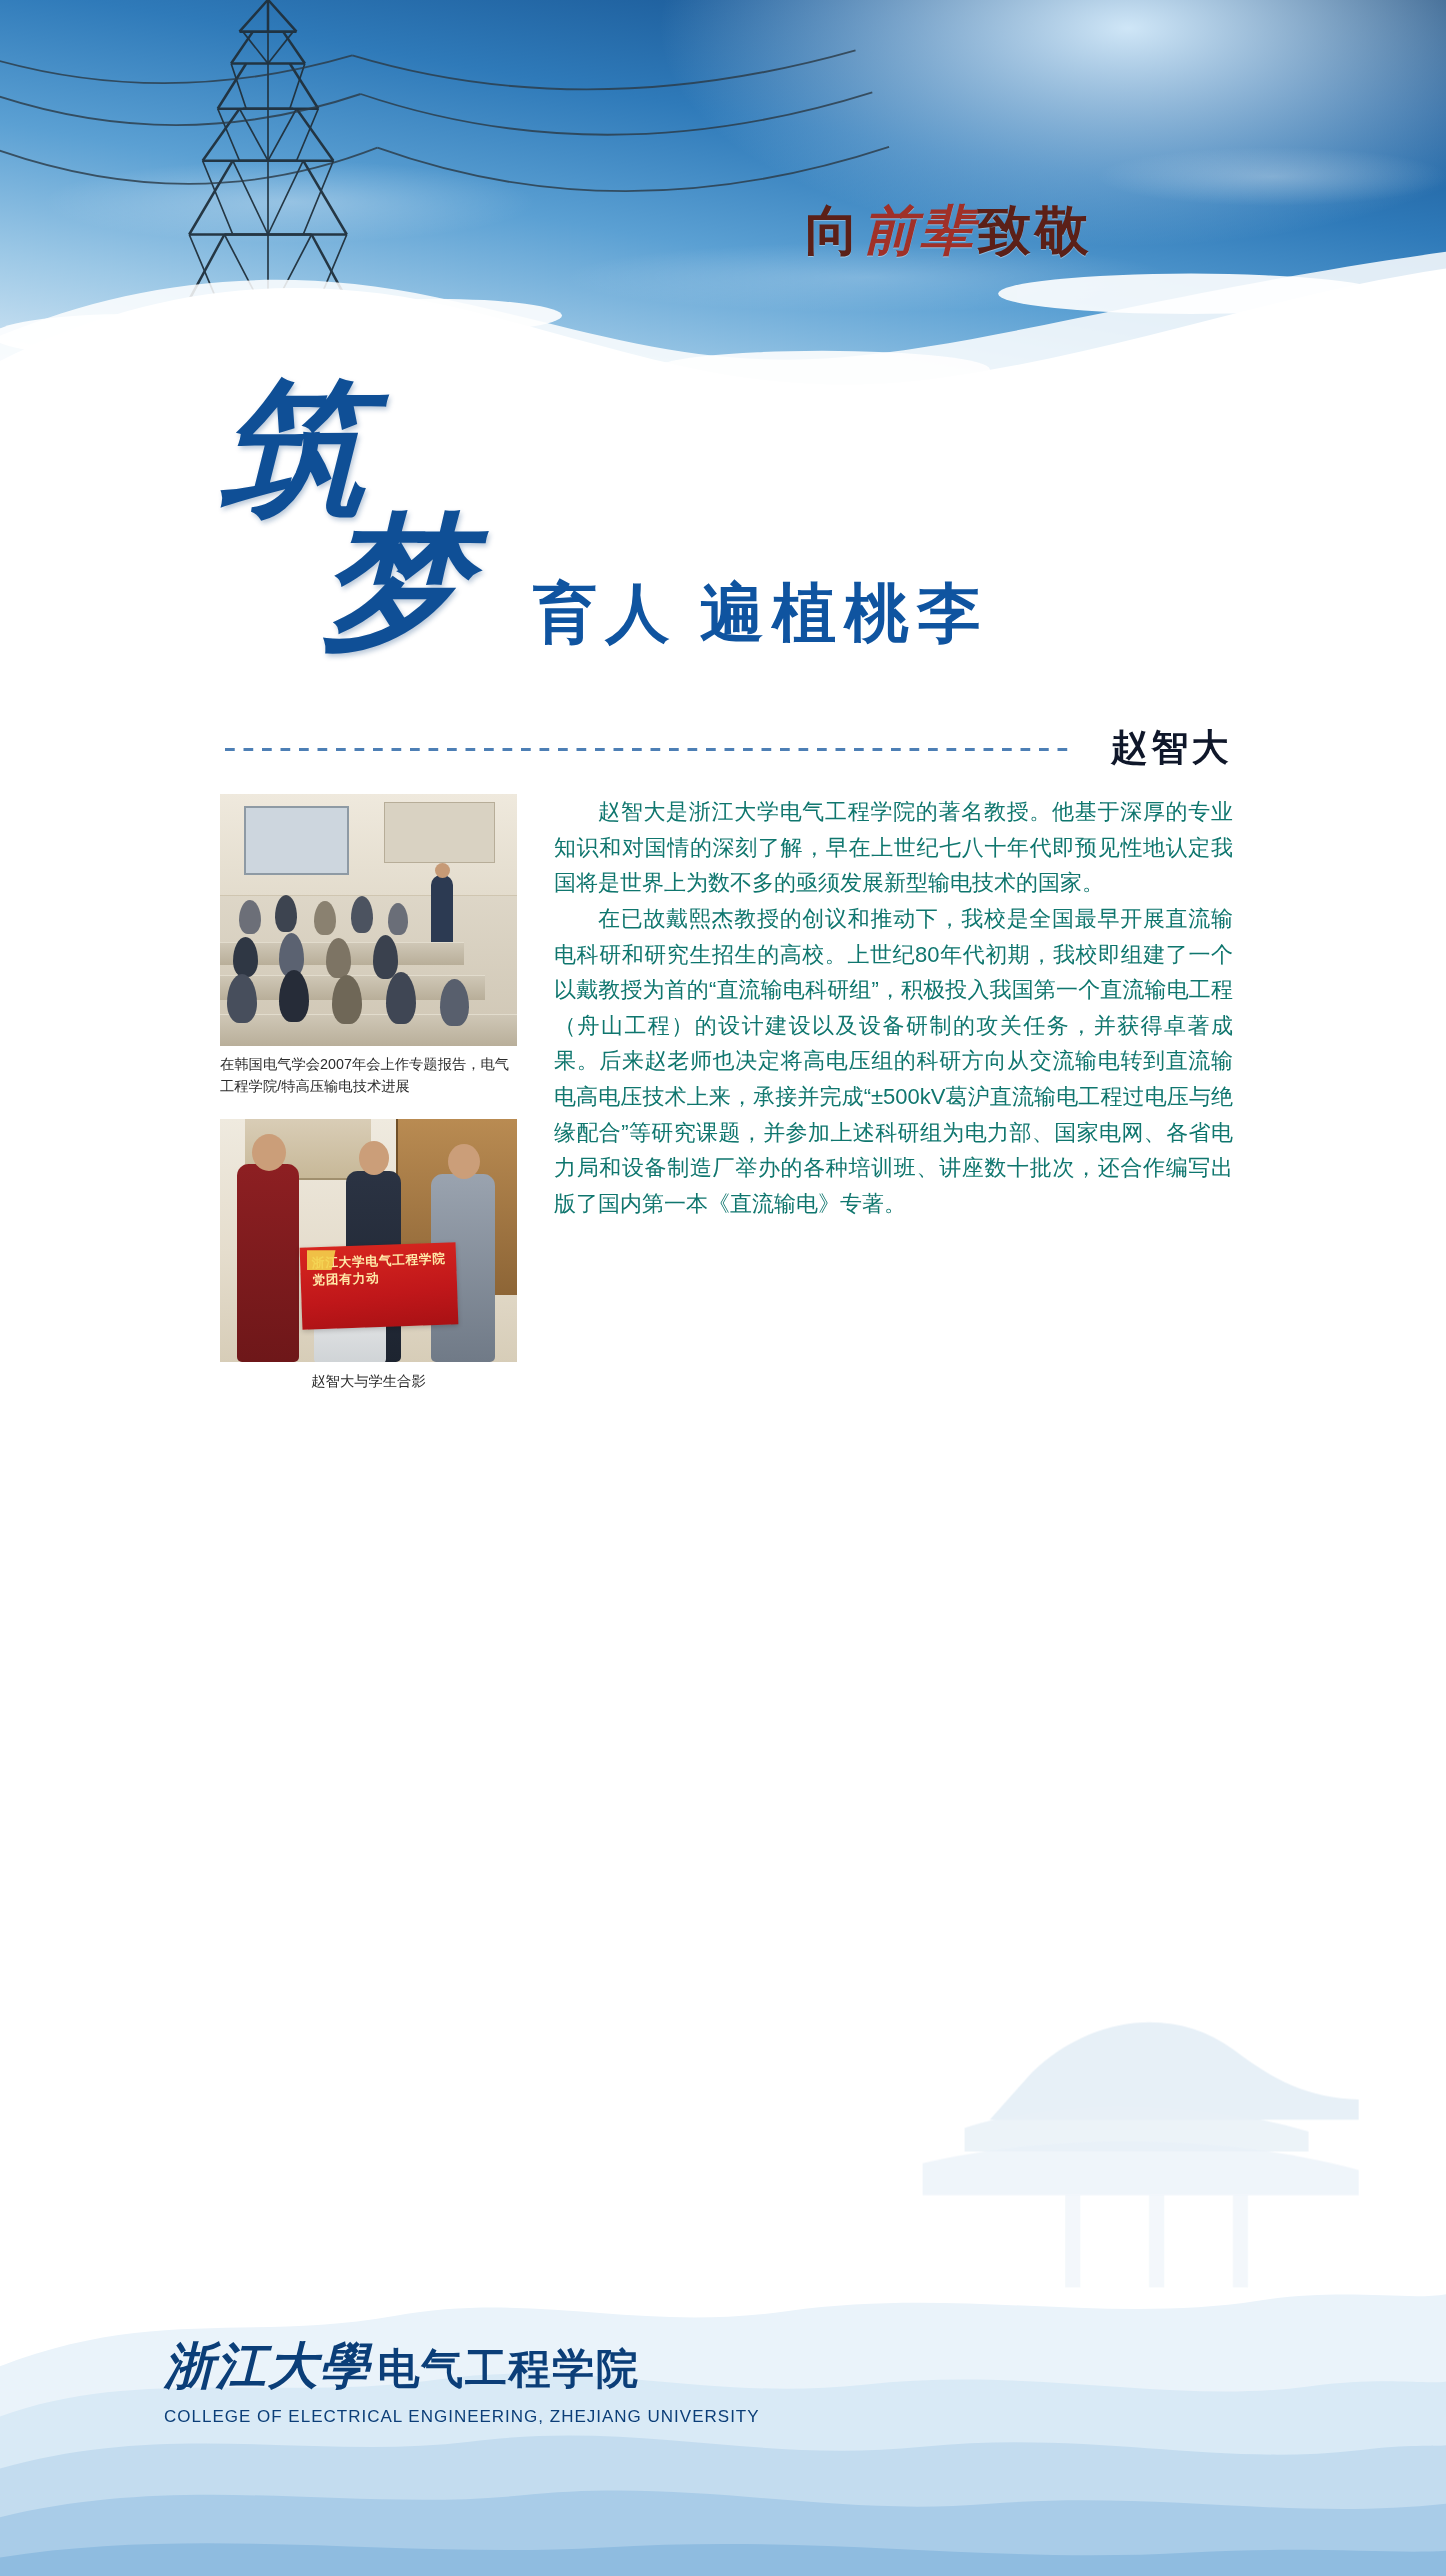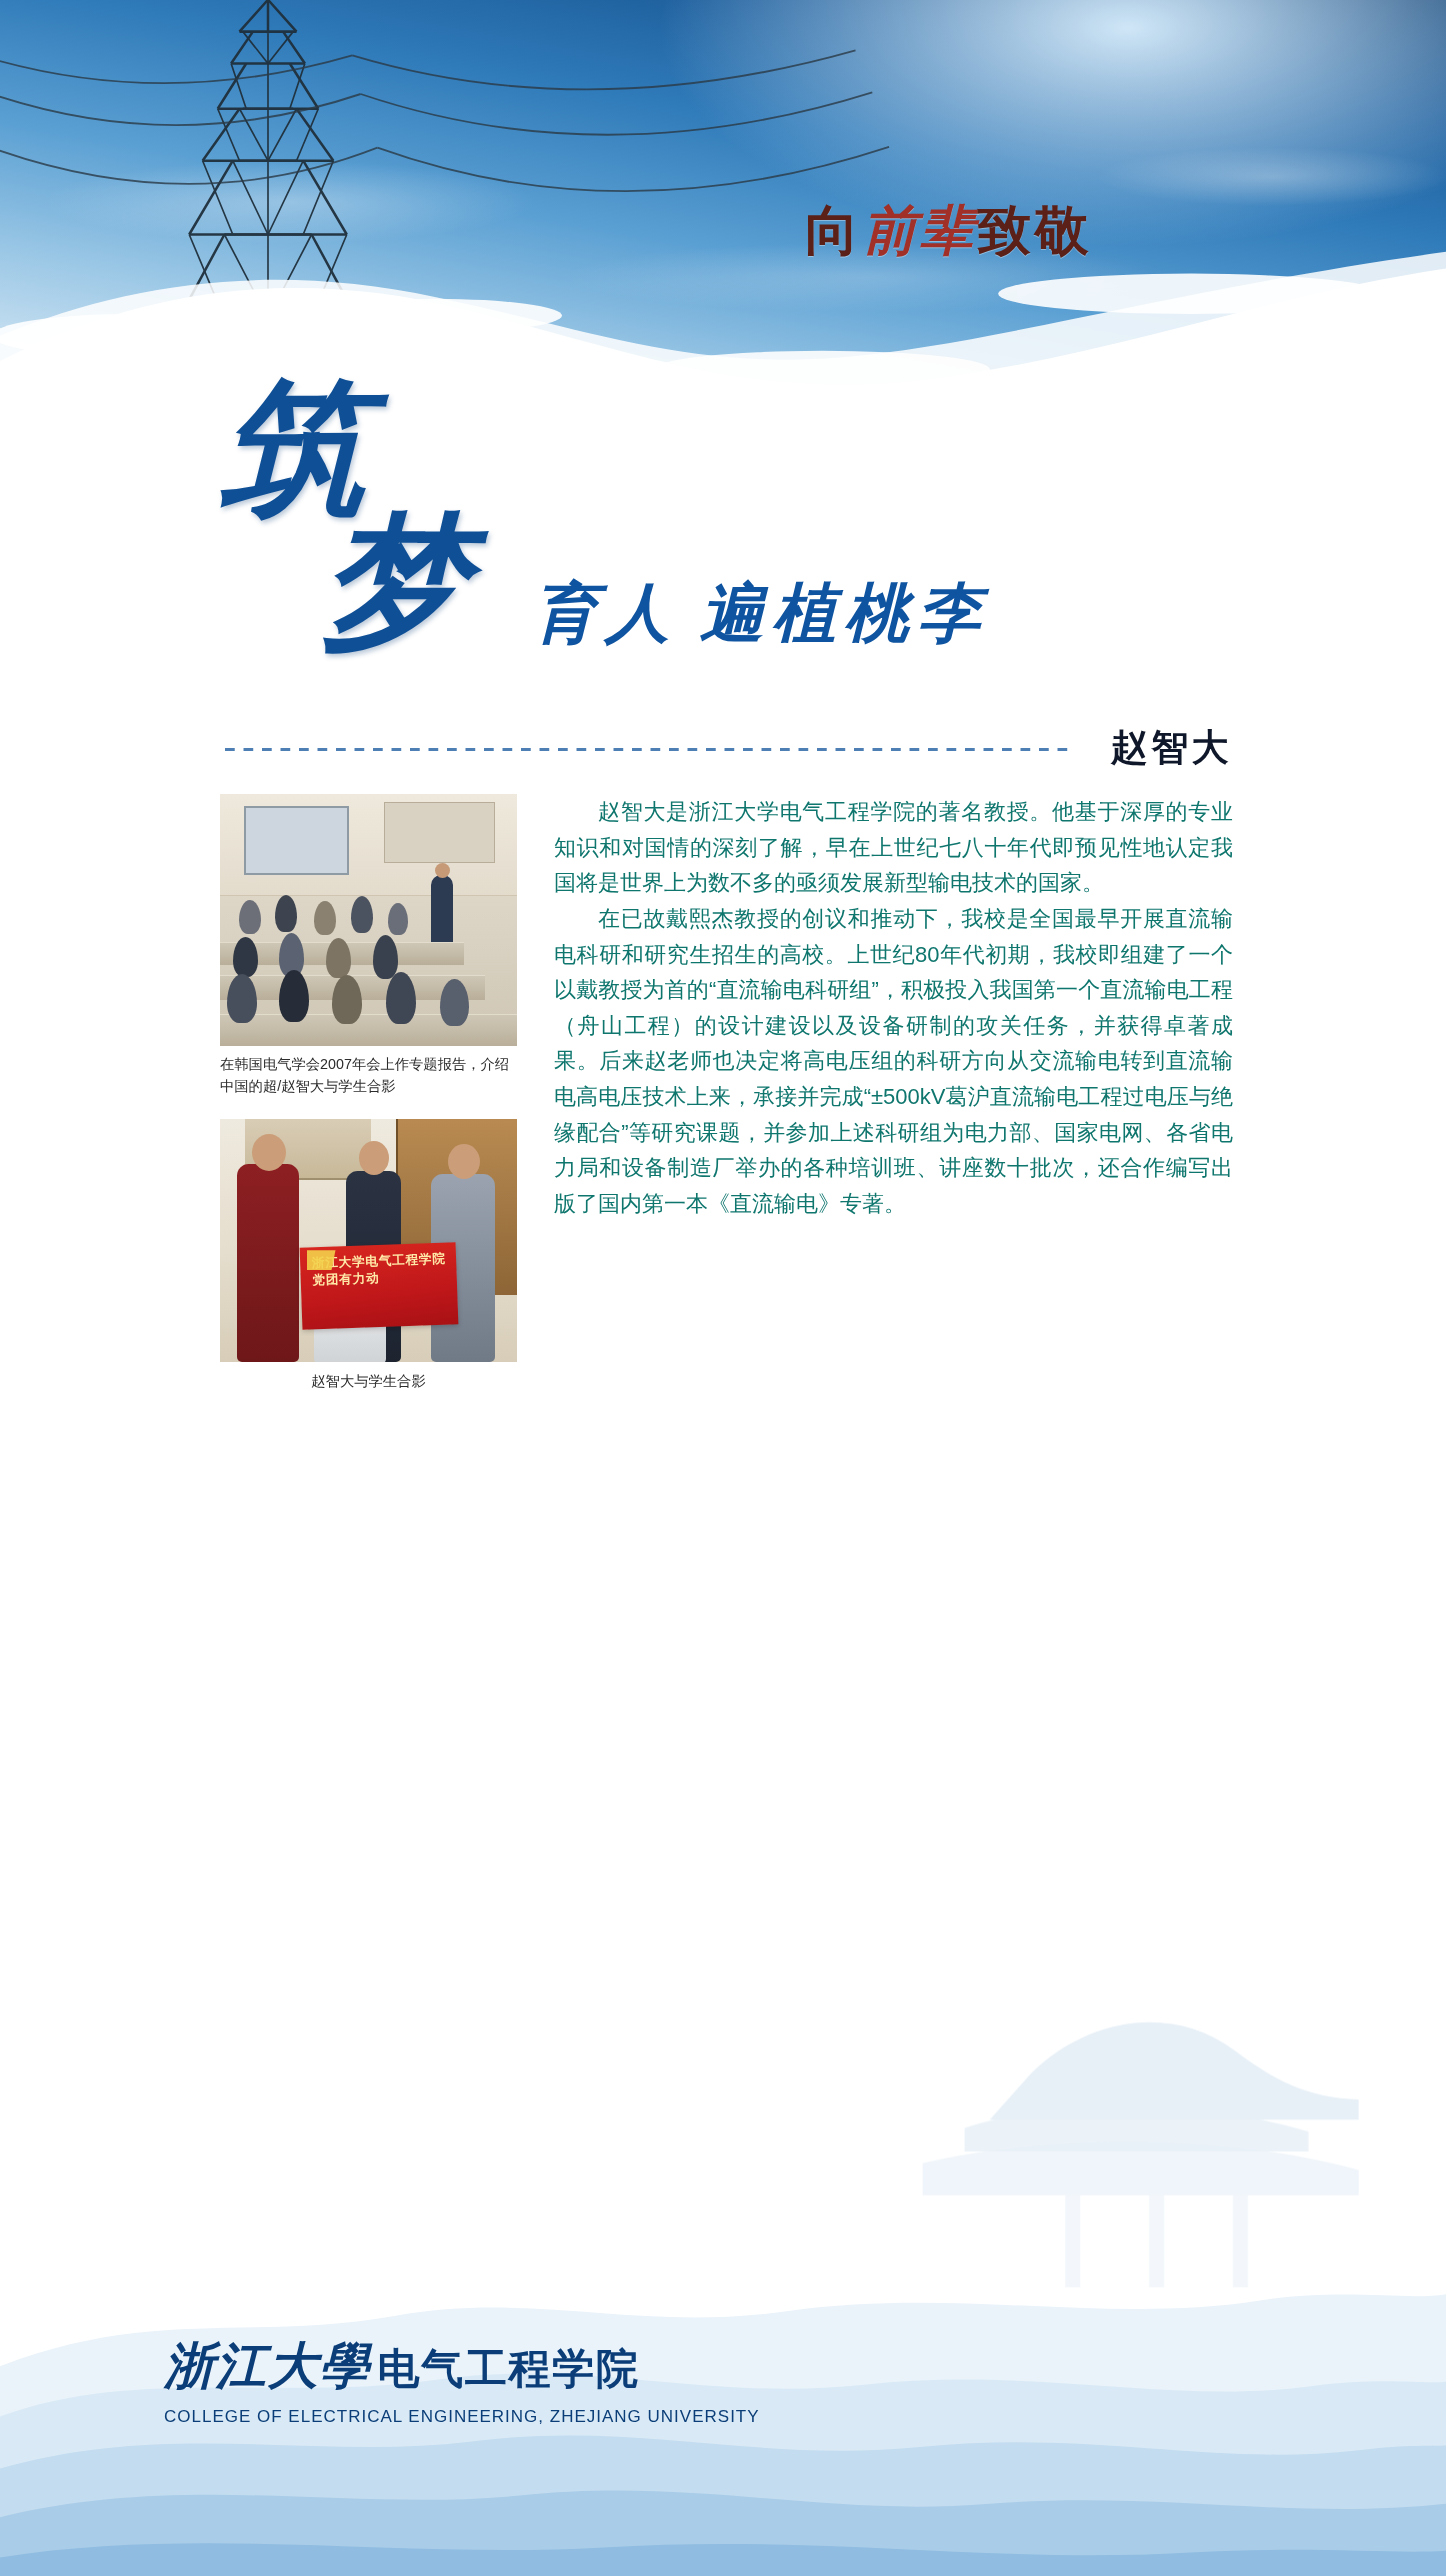--- a/index.html
+++ b/index.html
@@ -106,21 +106,20 @@
   }
   .sub-title {
     position: absolute;
     left: 533px; top: 570px;
     font-size: 64px;
     font-weight: bold;
     color: #0f54a0;
     letter-spacing: 8.4px;
     font-family: "DejaVu Sans", "Liberation Sans", sans-serif;
     white-space: nowrap;
-    font-style: italic;
   }
   .sub-title .gap { display:inline-block; width: 22px; }
 
   
   .name-row {
     position: absolute;
     left: 225px; top: 723px;
     width: 1007px;
     height: 50px;
   }
@@ -410,21 +409,21 @@
       <div class="ph1-person" style="left:59px;  top:139px; width:25px; height:44px; background:#5b6271;"></div>
       <div class="ph1-person" style="left:106px; top:144px; width:25px; height:40px; background:#7d7464;"></div>
       <div class="ph1-person" style="left:153px; top:141px; width:25px; height:44px; background:#3a414e;"></div>
       <div class="ph1-person" style="left:6.7px;   top:180px; width:30px; height:49px; background:#474e5c;"></div>
       <div class="ph1-person" style="left:59px;  top:176px; width:30px; height:52px; background:#262c38;"></div>
       <div class="ph1-person" style="left:112px; top:181px; width:30px; height:49px; background:#6f6757;"></div>
       <div class="ph1-person" style="left:166px; top:178px; width:30px; height:52px; background:#3f4654;"></div>
       <div class="ph1-person" style="left:220px; top:185px; width:28.5px; height:47px; background:#585f6d;"></div>
     </div>
 
-    <div class="caption">在韩国电气学会2007年会上作专题报告，介绍中国的超/赵智大与学生合影</div>
+    <div class="caption">在韩国电气学会2007年会上作专题报告，电气工程学院/特高压输电技术进展</div>
 
     <div class="photo photo-2" style="margin-top:22px;">
       <div class="ph2-bg"></div>
       <div class="ph2-cab"></div>
       <div class="ph2-door"></div>
 
       <div class="ph2-p" style="left:17px;  top:45px;  width:62px;  height:198px; background:linear-gradient(180deg,#8d1f22,#6e1719);"></div>
       <div class="ph2-head" style="left:32px; top:15px; width:34px; height:37px;"></div>
       <div class="ph2-p" style="left:126px; top:52px;  width:55px;  height:191px; background:linear-gradient(180deg,#2b3343,#1d2430);"></div>
       <div class="ph2-head" style="left:139px; top:22px; width:30px; height:34px;"></div>

